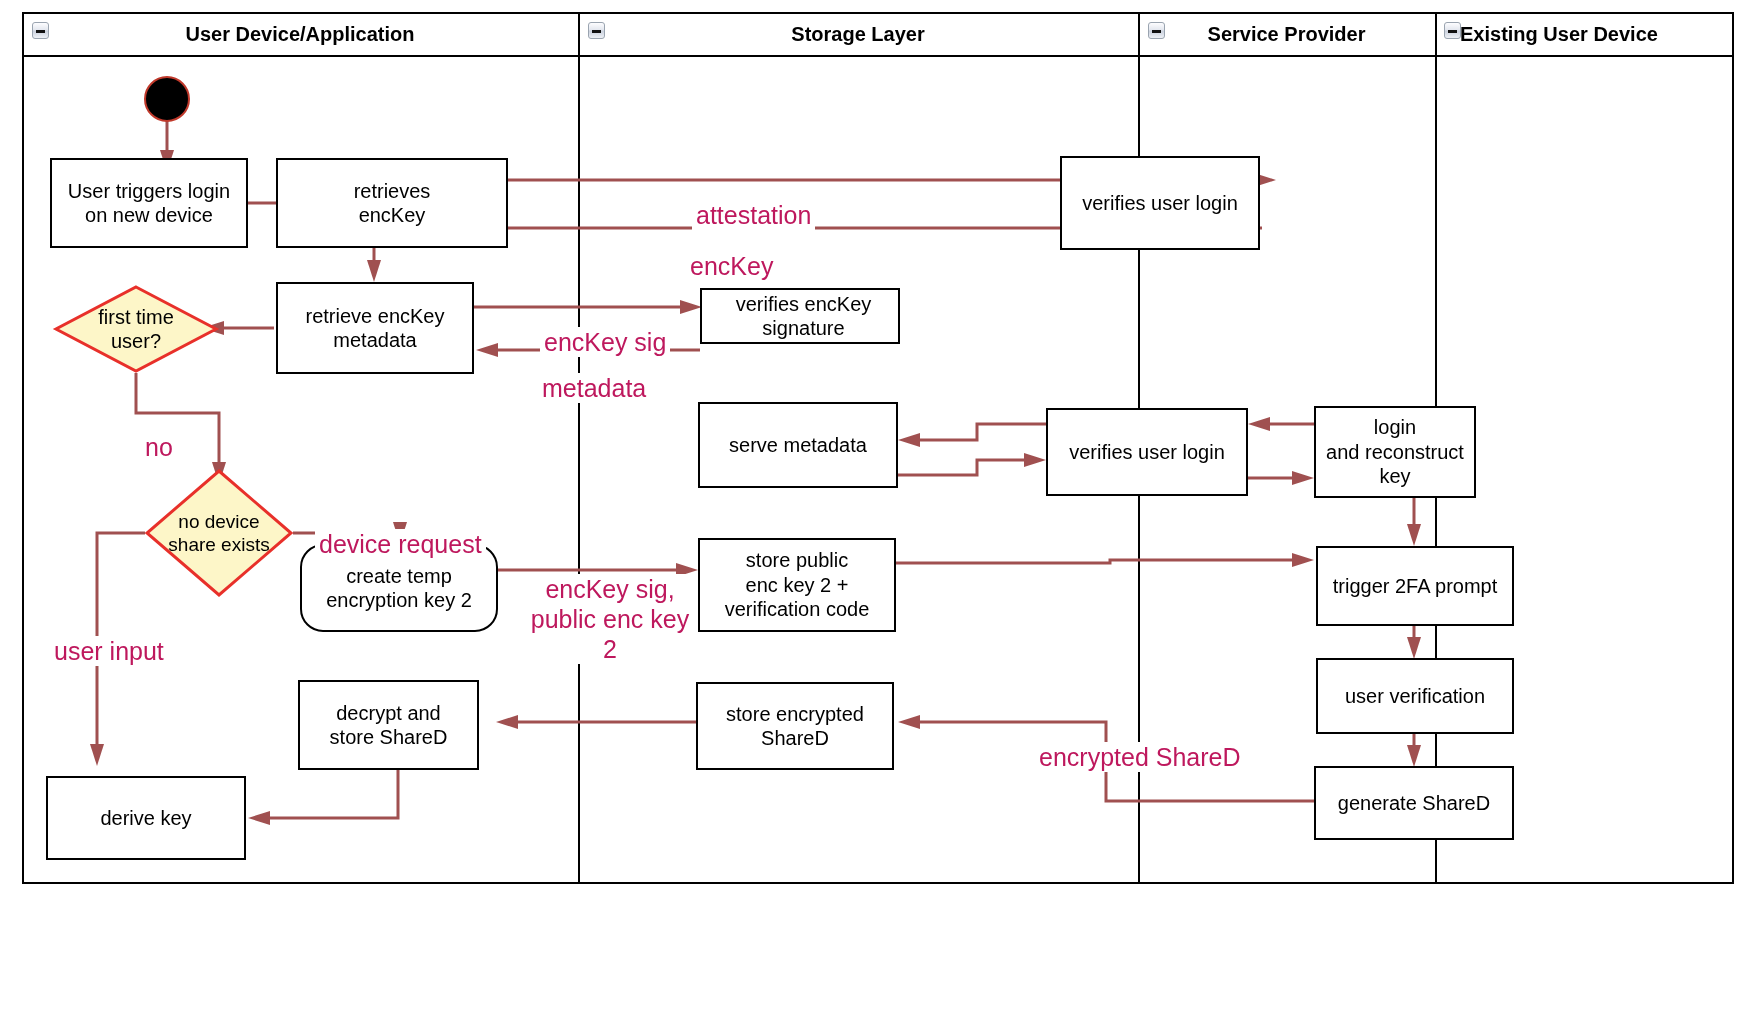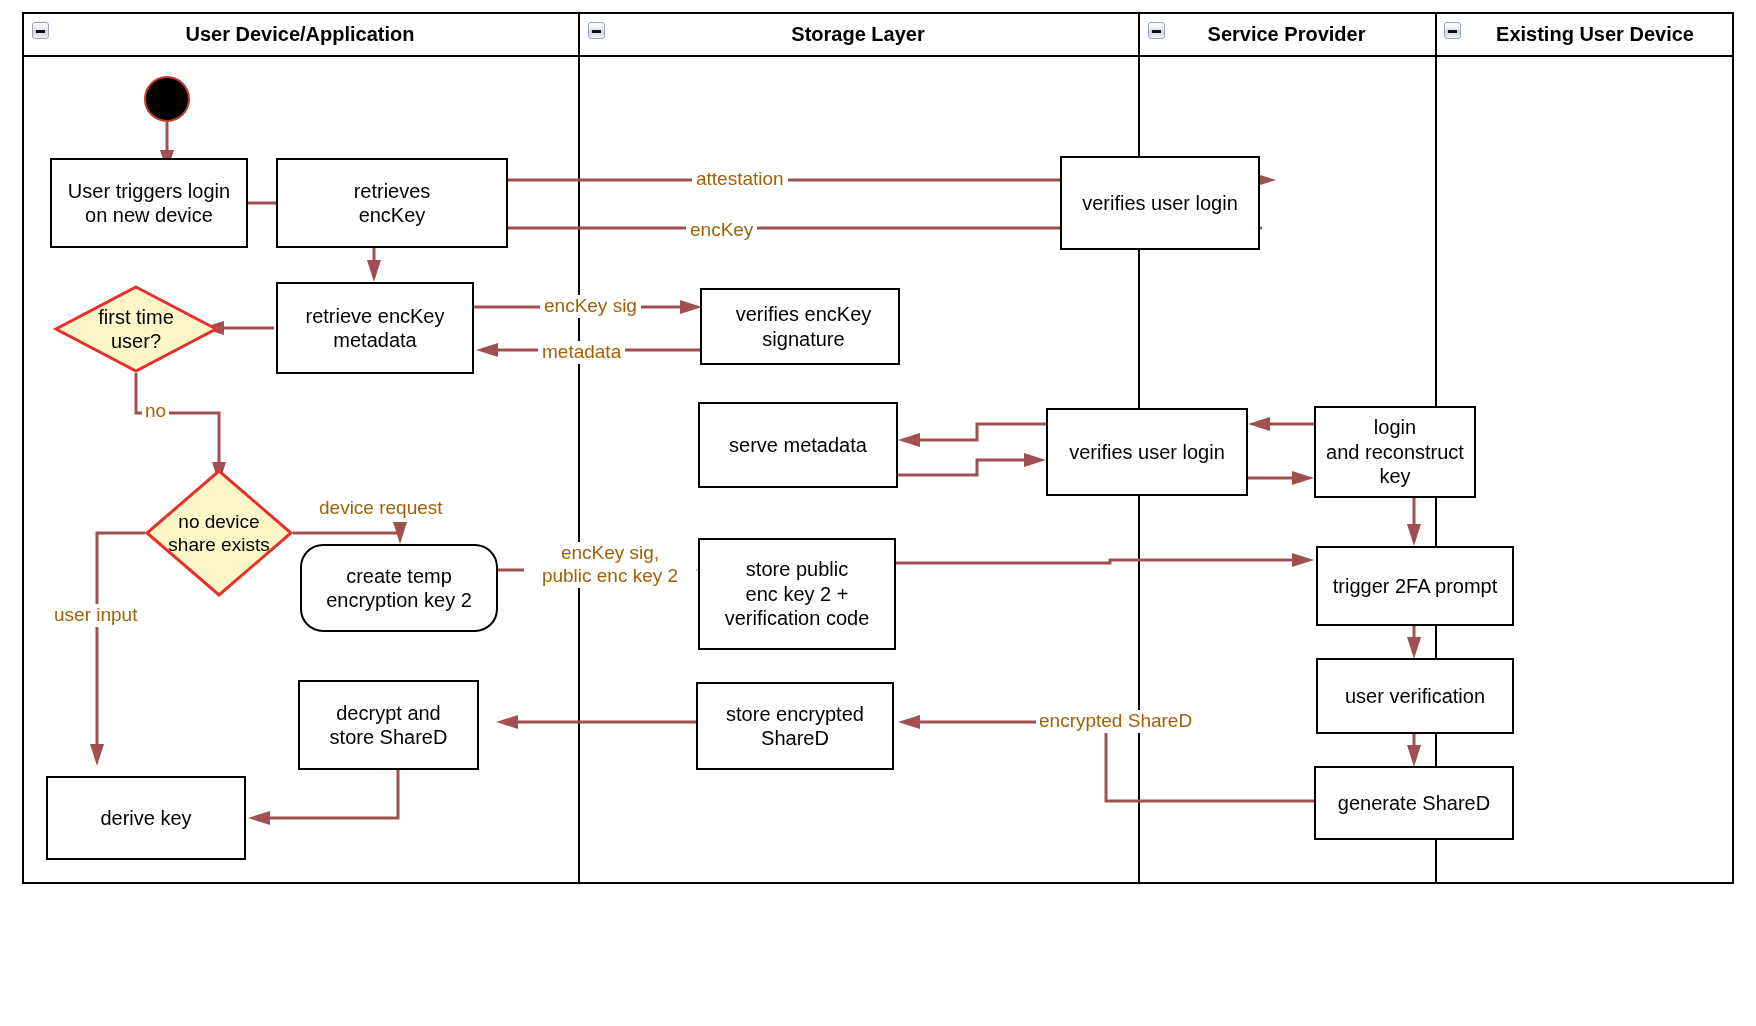--- a/index.html
+++ b/index.html
@@ -145,25 +145,26 @@
     stroke-width: 3;
   }
   #wires .arrowhead {
     fill: #a05050;
     stroke: none;
   }
 
   
   .edge-label {
     position: absolute;
-    font-size: 19px;
+    font-size: 25px;
     line-height: 1.2;
-    color: #a16207;
+    color: #be185d;
     background: transparent;
     white-space: pre-line;
+    margin-top: 32px;
   }
 </style>
 </head>
 <body>
 
 <div id="canvas">
 
   <div class="lane-frame"></div>
   <div class="lane-header-rule"></div>
 
@@ -172,21 +173,21 @@
   <div class="lane-divider" style="left:1435px;"></div>
 
   <div class="minus-icon" style="left:32px;"></div>
   <div class="minus-icon" style="left:588px;"></div>
   <div class="minus-icon" style="left:1148px;"></div>
   <div class="minus-icon" style="left:1444px;"></div>
 
   <div class="lane-title" style="left:580px; width:556px;">Storage Layer</div>
   <div class="lane-title" style="left:24px;  width:552px;">User Device/Application</div>
   <div class="lane-title" style="left:1140px;width:293px;">Service Provider</div>
-  <div class="lane-title" style="left:1460px;width:270px;text-align:center;">Existing User Device</div>
+  <div class="lane-title" style="left:1460px;width:270px;text-align:left;">Existing User Device</div>
 
   <svg id="wires" viewBox="0 0 1756 1026">
     <defs></defs>
 
     <line x1="167" y1="120" x2="167" y2="158"></line>
     <polygon class="arrowhead" points="167,172 160,150 174,150"></polygon>
 
     <line x1="248" y1="203" x2="292" y2="203"></line>
     <polygon class="arrowhead" points="306,203 284,196 284,210"></polygon>
 
@@ -282,26 +283,26 @@
   </div>
 
   <div class="node" style="left:300px; top:544px; width:198px; height:88px;border-radius:23px;">create temp
 encryption key 2</div>
 
   <div class="node" style="left:298px; top:680px; width:181px; height:90px;">decrypt and
 store ShareD</div>
 
   <div class="node" style="left:46px; top:776px; width:200px; height:84px;">derive key</div>
 
-  <div class="node" style="left:700px; top:288px; width:200px; height:77px;padding-left:11px;">verifies encKey
+  <div class="node" style="left:700px; top:288px; width:200px; height:56px;padding-left:11px;">verifies encKey
 signature</div>
 
   <div class="node" style="left:698px; top:402px; width:200px; height:86px;">serve metadata</div>
 
-  <div class="node" style="left:698px; top:538px; width:198px; height:112px;">store public
+  <div class="node" style="left:698px; top:538px; width:198px; height:94px;">store public
 enc key 2 +
 verification code</div>
 
   <div class="node" style="left:696px; top:682px; width:198px; height:88px;">store encrypted
 ShareD</div>
 
   <div class="node" style="left:1060px; top:156px; width:200px; height:94px;">verifies user login</div>
 
   <div class="node" style="left:1046px; top:408px; width:202px; height:88px;">verifies user login</div>
 

